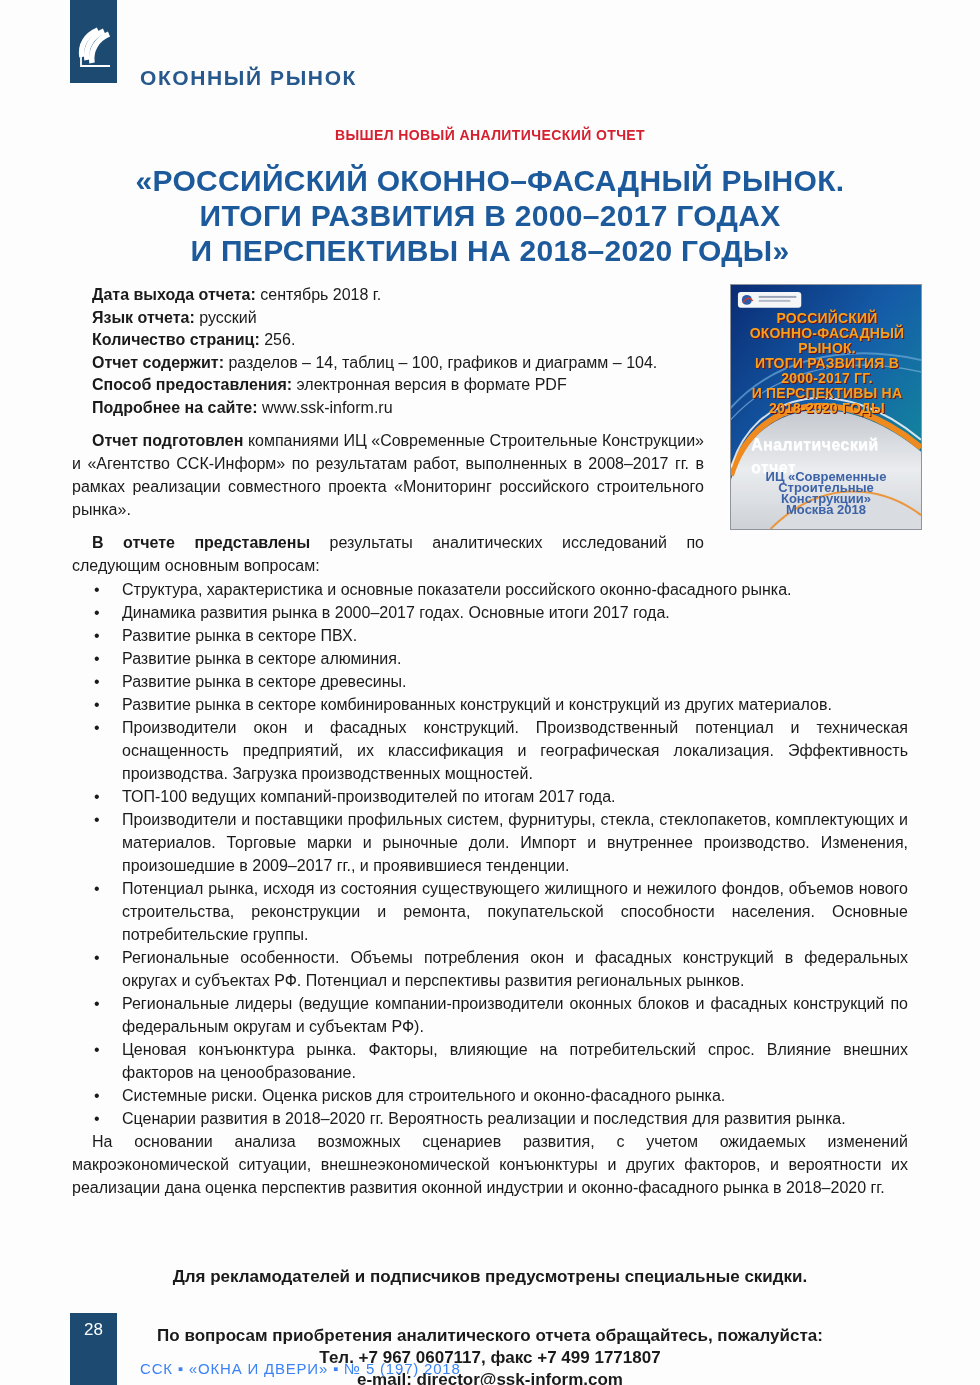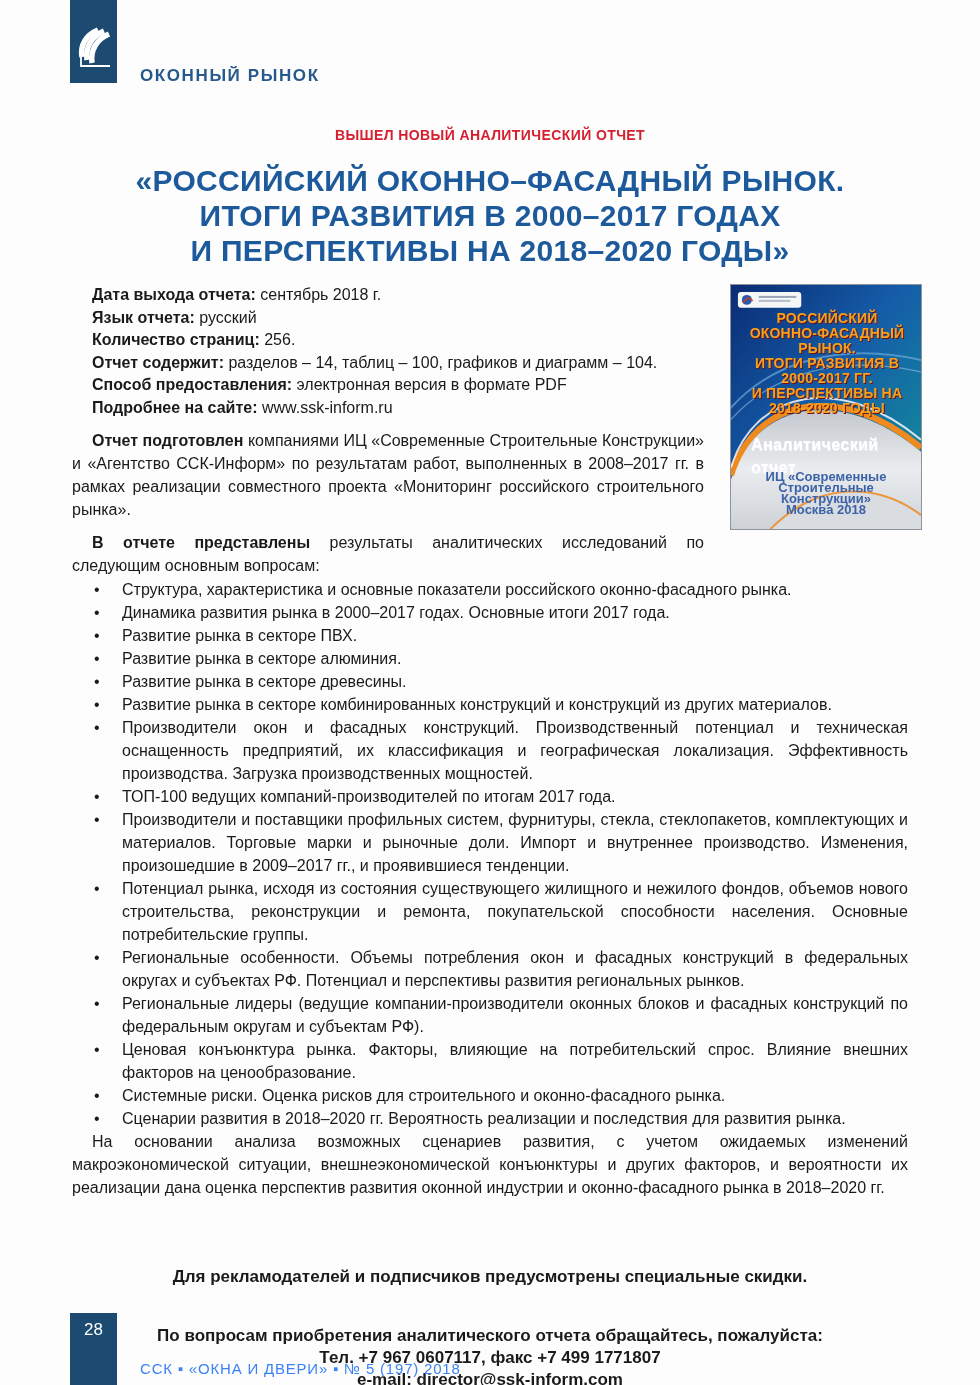--- a/index.html
+++ b/index.html
@@ -10,21 +10,21 @@
   }
   .page { position:absolute; inset:0; background:#fdfdfd; }
 
   
   .logo-box {
     position:absolute; left:70px; top:0; width:47px; height:83px;
     background:#1c4a70;
   }
   .rubric {
     position:absolute; left:140px; top:66px;
-    font-size:17px; font-weight:bold; letter-spacing:1.6px; color:#27598c;
+    font-size:21px; font-weight:bold; letter-spacing:1.6px; color:#27598c;
   }
 
   
   .content { position:absolute; left:72px; top:0; width:836px; }
 
   .announce {
     margin-top:127px; text-align:center;
     font-size:14px; font-weight:bold; letter-spacing:.4px; color:#d6202f;
   }
   .doc-title {

